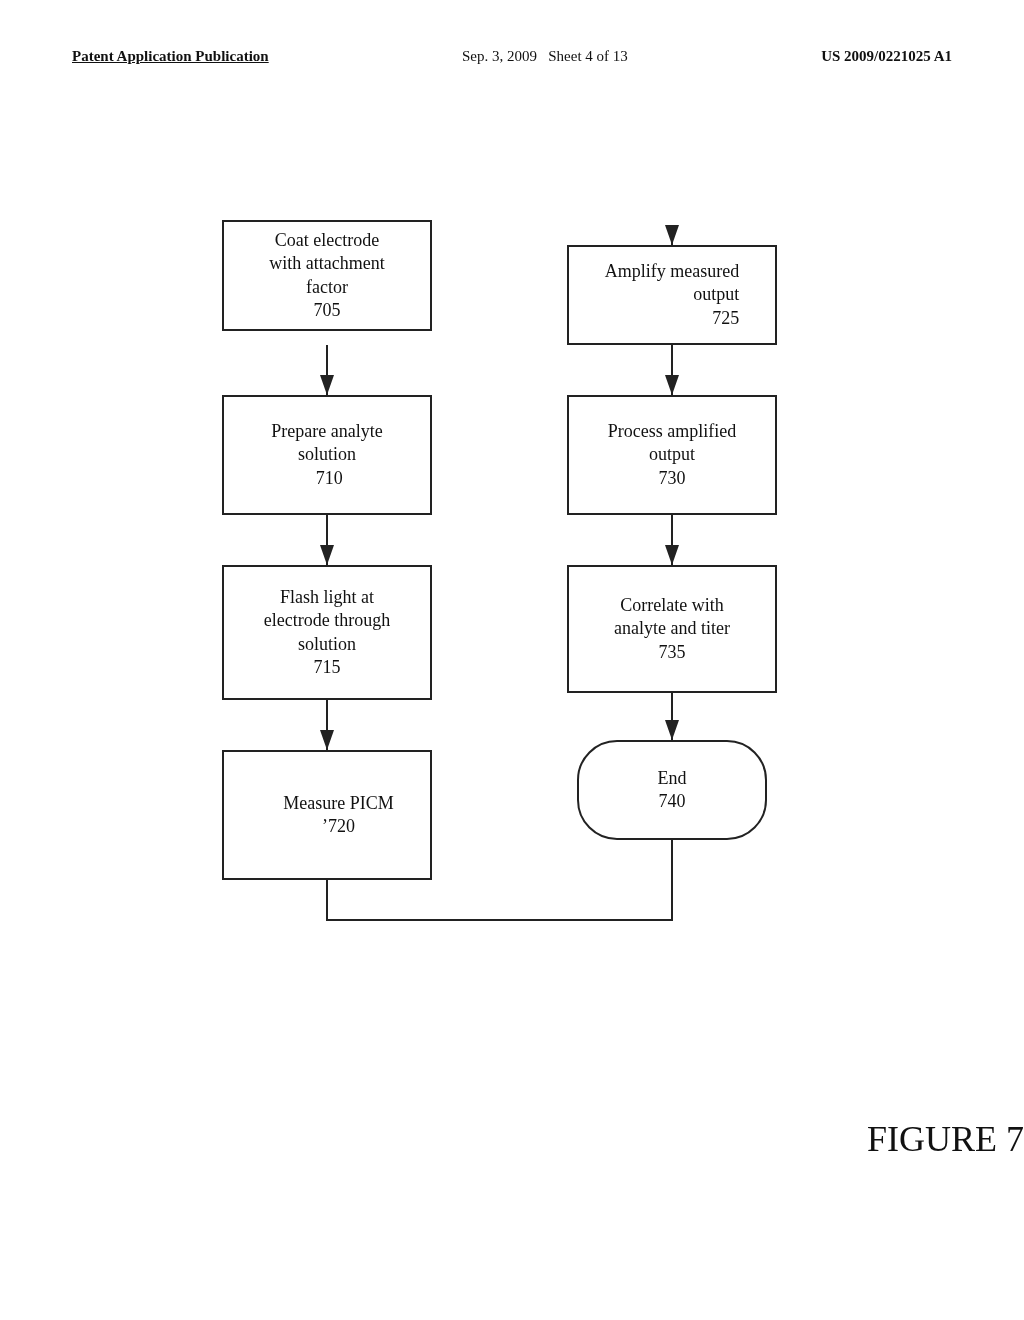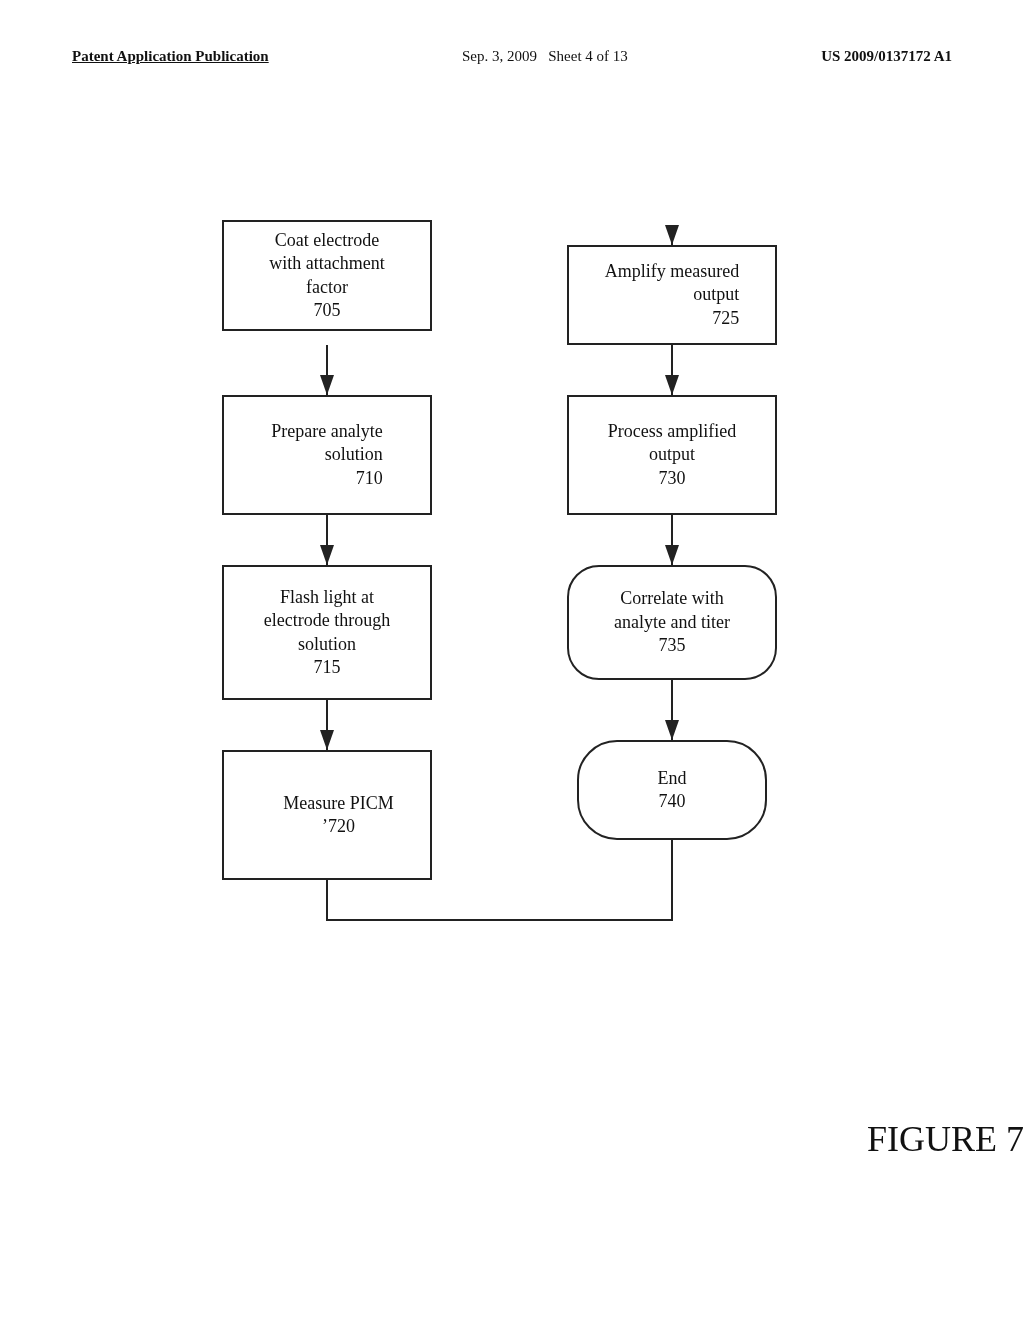--- a/index.html
+++ b/index.html
@@ -99,21 +99,21 @@
   </style>
 </head>
 <body>
 
 <div class="header">
   <div class="header-left">Patent Application Publication</div>
   <div class="header-center">
     <span>Sep. 3, 2009</span>&nbsp;&nbsp;
     <span>Sheet 4 of 13</span>
   </div>
-  <div class="header-right">US 2009/0137172 A1</div>
+  <div class="header-right">US 2009/0221025 A1</div>
 </div>
 
 <div class="diagram-area">
   <div class="flowchart">
 
     <svg class="arrows-svg" viewBox="0 0 700 980">
       <defs>
         <marker id="arrowhead" markerWidth="10" markerHeight="7" refX="10" refY="3.5" orient="auto">
           <polygon points="0 0, 10 3.5, 0 7" fill="#222"></polygon>
         </marker>
@@ -131,41 +131,41 @@
 
       <line x1="510" y1="185" x2="510" y2="235" stroke="#222" stroke-width="2" marker-end="url(#arrowhead)"></line>
       <line x1="510" y1="355" x2="510" y2="405" stroke="#222" stroke-width="2" marker-end="url(#arrowhead)"></line>
       <line x1="510" y1="530" x2="510" y2="580" stroke="#222" stroke-width="2" marker-end="url(#arrowhead)"></line>
     </svg>
 
     <div class="flow-box" style="left: 60px; top: 60px; width: 210px; height: 111px;">
       <span>Coat electrode<br>with attachment<br>factor<br>705</span>
     </div>
 
-    <div class="flow-box" style="left: 60px; top: 235px; width: 210px; height: 120px; text-align: right;">
+    <div class="flow-box" style="left: 60px; top: 235px; width: 210px; height: 120px;">
       <span>Prepare analyte<br>solution<br>&nbsp;710</span>
     </div>
 
     <div class="flow-box" style="left: 60px; top: 405px; width: 210px; height: 135px;">
       <span>Flash light at<br>electrode through<br>solution<br>715</span>
     </div>
 
     <div class="flow-box" style="left: 60px; top: 590px; width: 210px; height: 130px; padding-left: 37px;">
       <span>Measure PICM<br>’720</span>
     </div>
 
     <div class="flow-box" style="left: 405px; top: 85px; width: 210px; height: 100px; text-align: right;">
       <span>Amplify measured<br>output<br>725</span>
     </div>
 
     <div class="flow-box" style="left: 405px; top: 235px; width: 210px; height: 120px;">
       <span>Process amplified<br>output<br>730</span>
     </div>
 
-    <div class="flow-box" style="left: 405px; top: 405px; width: 210px; height: 115px; border-radius: 32px;">
+    <div class="flow-box" style="left: 405px; top: 405px; width: 210px; height: 128px;">
       <span>Correlate with<br>analyte and titer<br>735</span>
     </div>
 
     <div class="flow-box-rounded" style="left: 415px; top: 580px; width: 190px; height: 100px;">
       <span>End<br>740</span>
     </div>
 
   </div>
 
   <div class="figure-caption">FIGURE 7</div>

